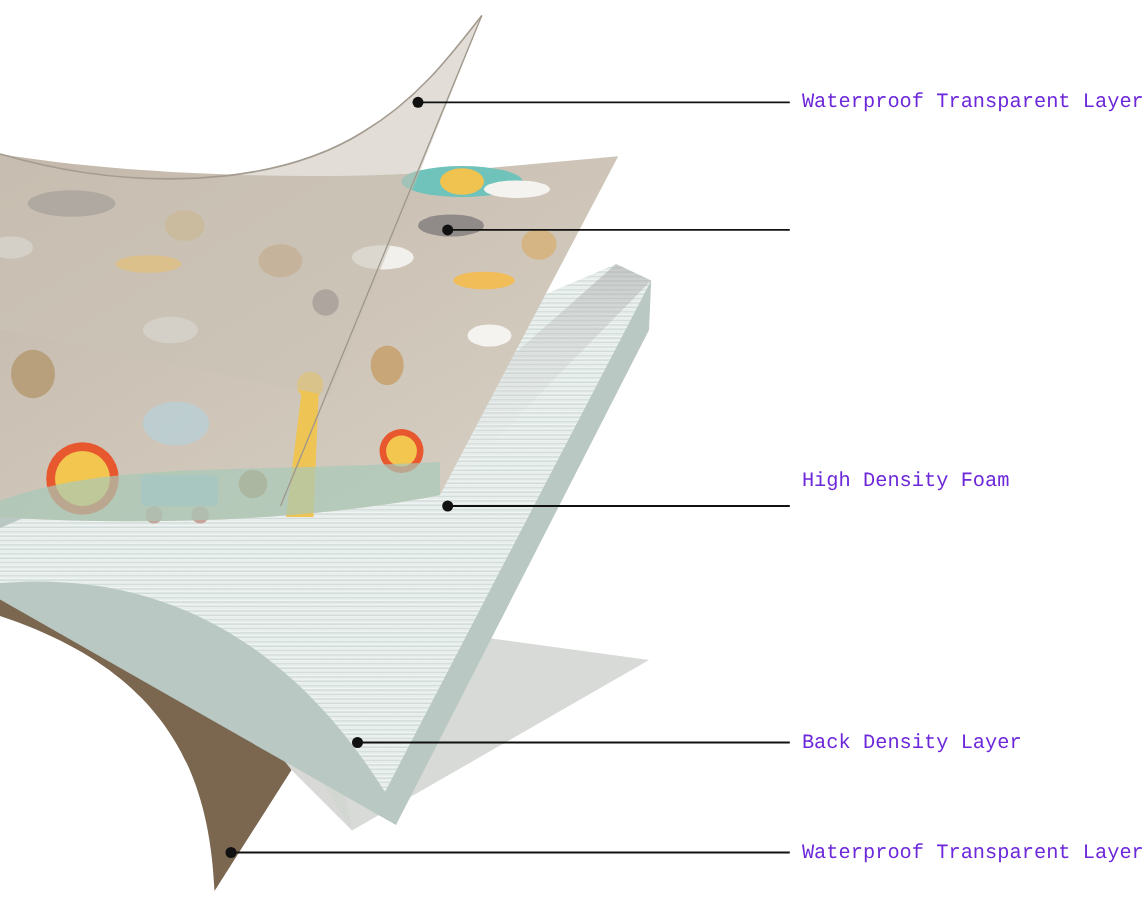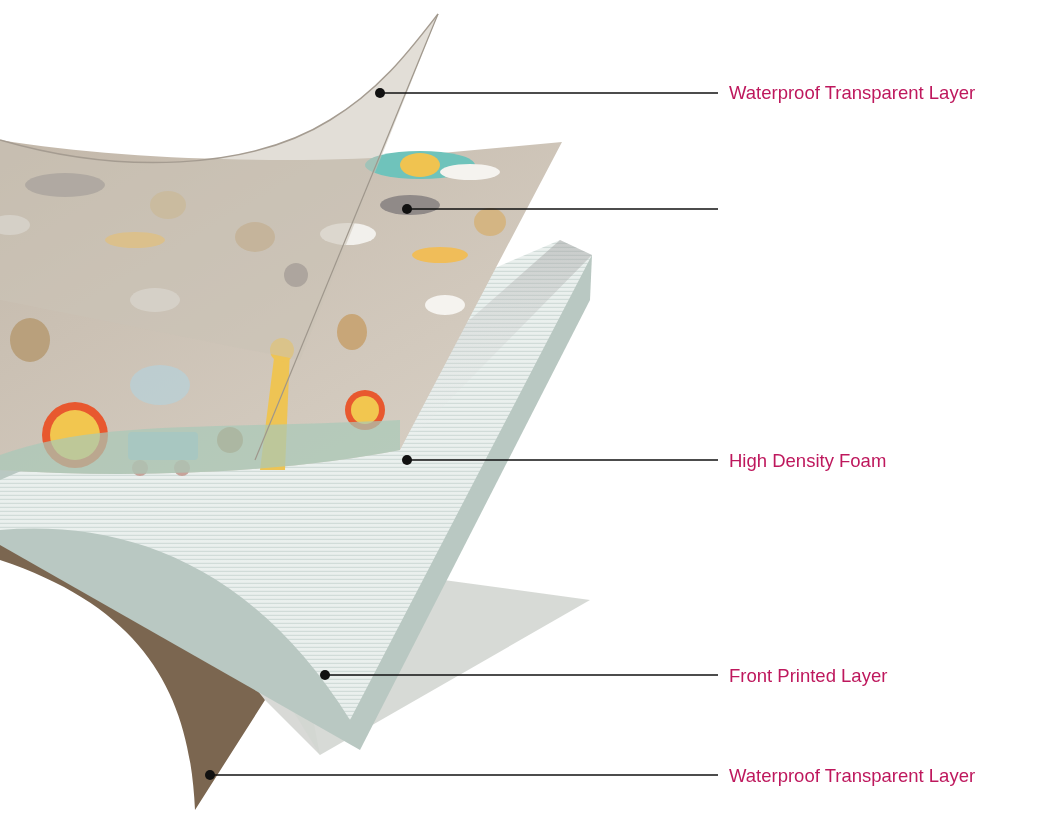--- a/index.html
+++ b/index.html
@@ -2,22 +2,22 @@
 <html><head>
 <meta charset="utf-8">
 <style>
   html, body { margin: 0; padding: 0; background: #ffffff; }
   body { width: 1044px; height: 832px; overflow: hidden; position: relative;
          font-family: "DejaVu Sans", sans-serif; }
   #stage { position: absolute; left: 0; top: 0; width: 1044px; height: 832px; }
   svg#art { position: absolute; left: 0; top: 0; }
   .label {
     position: absolute; left: 729px;
-    font-family: Liberation Sans, sans-serif;
-    font-size: 18.5px; color: #be185d; white-space: nowrap;
+    font-family: Liberation Mono, monospace;
+    font-size: 18.5px; color: #6d28d9; white-space: nowrap;
     line-height: 22px;
   }
 </style>
 </head>
 <body>
 
 <div id="stage">
   <svg id="art" width="1044" height="832" viewBox="0 0 1044 832">
     <defs>
       <linearGradient id="foamGrad" x1="0" y1="0" x2="0" y2="1">
@@ -103,16 +103,16 @@
         <circle cx="325" cy="675" r="5" fill="#111"></circle>
       </g>
       <g>
         <line x1="210" y1="775" x2="718" y2="775" stroke="#111" stroke-width="1.6"></line>
         <circle cx="210" cy="775" r="5" fill="#111"></circle>
       </g>
     </g>
   </svg>
 
   <div class="label" style="top:82px;">Waterproof Transparent Layer</div>
-  <div class="label" style="top:450px;">High Density Foam</div>
-  <div class="label" style="top:665px;">Front Printed Layer</div>
+  <div class="label" style="top:427px;">High Density Foam</div>
+  <div class="label" style="top:665px;">Back Density Layer</div>
   <div class="label" style="top:765px;">Waterproof Transparent Layer</div>
 </div>
 
 </body></html>

